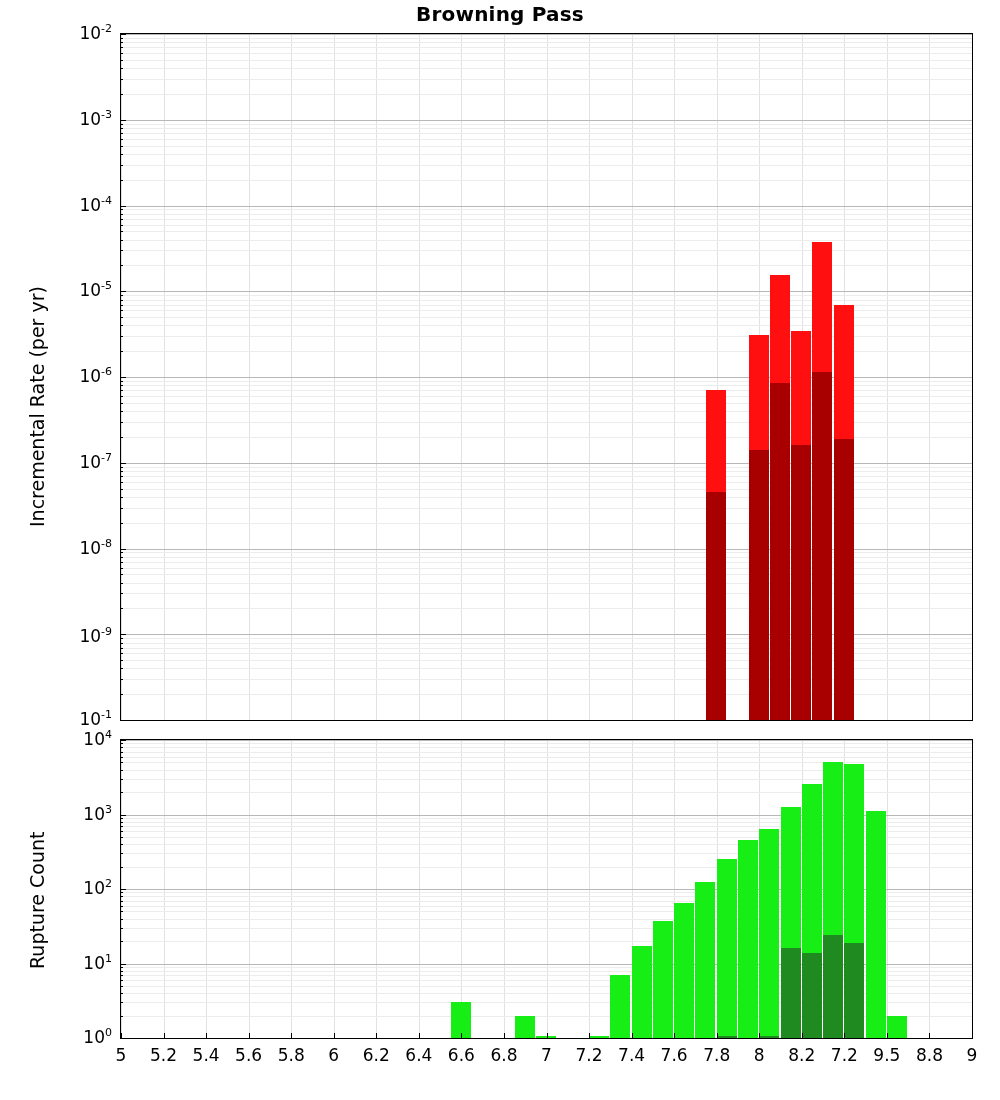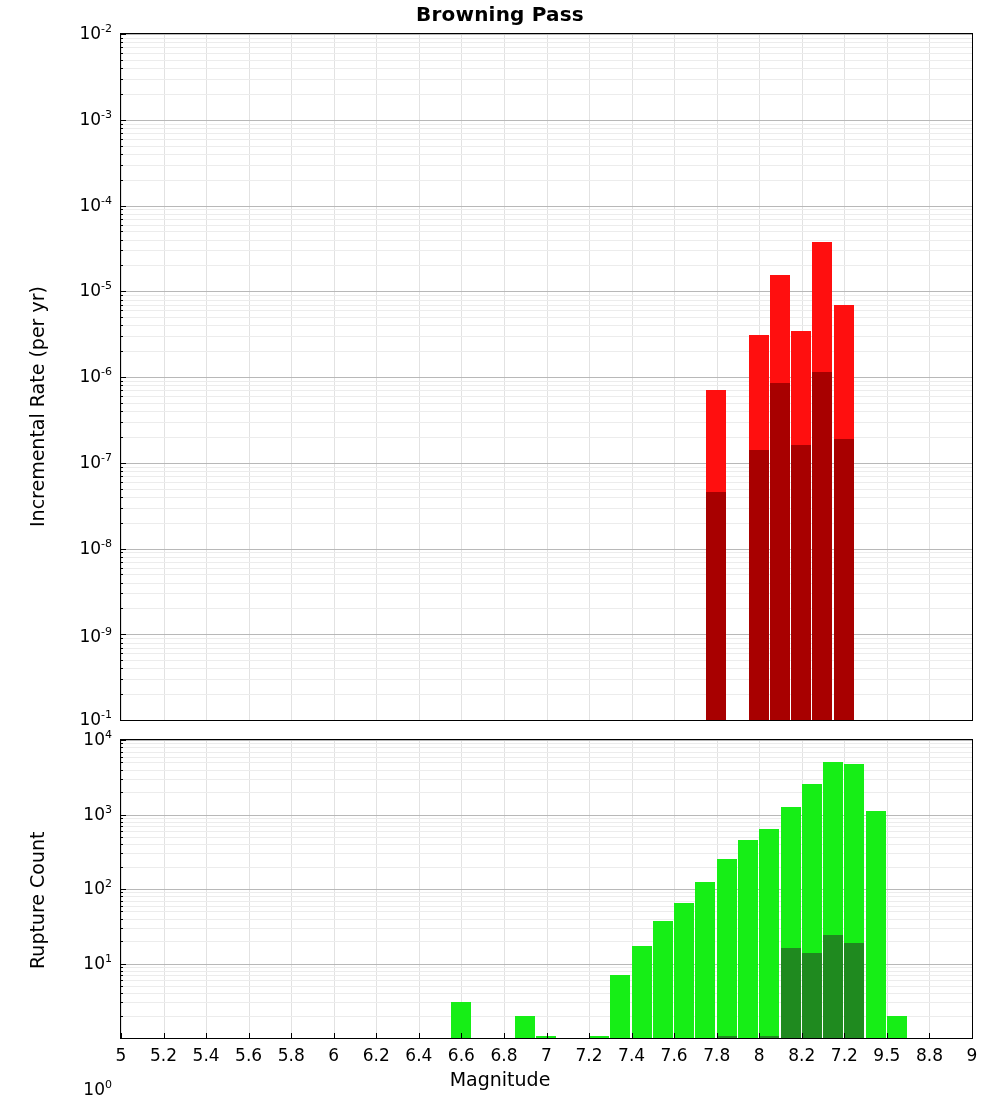--- a/index.html
+++ b/index.html
@@ -468,21 +468,21 @@
         <div class="bar bar-utilized" style="left: 596px; width: 20px; height: 2px;"></div>
         <div class="bar bar-utilized" style="left: 638px; width: 20px; height: 2px;"></div>
         <div class="bar bar-utilized" style="left: 660px; width: 20px; height: 90px;"></div>
         <div class="bar bar-utilized" style="left: 681px; width: 20px; height: 85px;"></div>
         <div class="bar bar-utilized" style="left: 702px; width: 20px; height: 103px;"></div>
         <div class="bar bar-utilized" style="left: 723px; width: 20px; height: 95px;"></div>
       </div>
   </div>
 
   <div id="yticks-bottom">
-      <div class="ytick-label" style="left: 24px; width: 88px; top: 1078px;">10<sup>0</sup></div>
+      <div class="ytick-label" style="left: 24px; width: 88px; top: 1026px;">10<sup>0</sup></div>
       <div class="tickmark-y" style="left: 120px; top: 1038px;"></div>
       <div class="tickmark-y-minor" style="left: 120px; top: 1016px;"></div>
       <div class="tickmark-y-minor" style="left: 120px; top: 1002px;"></div>
       <div class="tickmark-y-minor" style="left: 120px; top: 993px;"></div>
       <div class="tickmark-y-minor" style="left: 120px; top: 986px;"></div>
       <div class="tickmark-y-minor" style="left: 120px; top: 980px;"></div>
       <div class="tickmark-y-minor" style="left: 120px; top: 975px;"></div>
       <div class="tickmark-y-minor" style="left: 120px; top: 971px;"></div>
       <div class="tickmark-y-minor" style="left: 120px; top: 967px;"></div>
       <div class="ytick-label" style="left: 24px; width: 88px; top: 951.5px;">10<sup>1</sup></div>
@@ -559,15 +559,14 @@
       <div class="tickmark-x" style="left: 802px; top: 1033px;"></div>
       <div class="xtick-label" style="left: 814.35px; width: 60px; top: 1045px;">7.2</div>
       <div class="tickmark-x" style="left: 844px; top: 1033px;"></div>
       <div class="xtick-label" style="left: 856.9px; width: 60px; top: 1045px;">9.5</div>
       <div class="tickmark-x" style="left: 887px; top: 1033px;"></div>
       <div class="xtick-label" style="left: 899.45px; width: 60px; top: 1045px;">8.8</div>
       <div class="tickmark-x" style="left: 929px; top: 1033px;"></div>
       <div class="xtick-label" style="left: 942px; width: 60px; top: 1045px;">9</div>
       <div class="tickmark-x" style="left: 972px; top: 1033px;"></div>
     </div>
-  <div id="xlabel">Magnitude</div>
 
 </div>
 
 </body></html>

